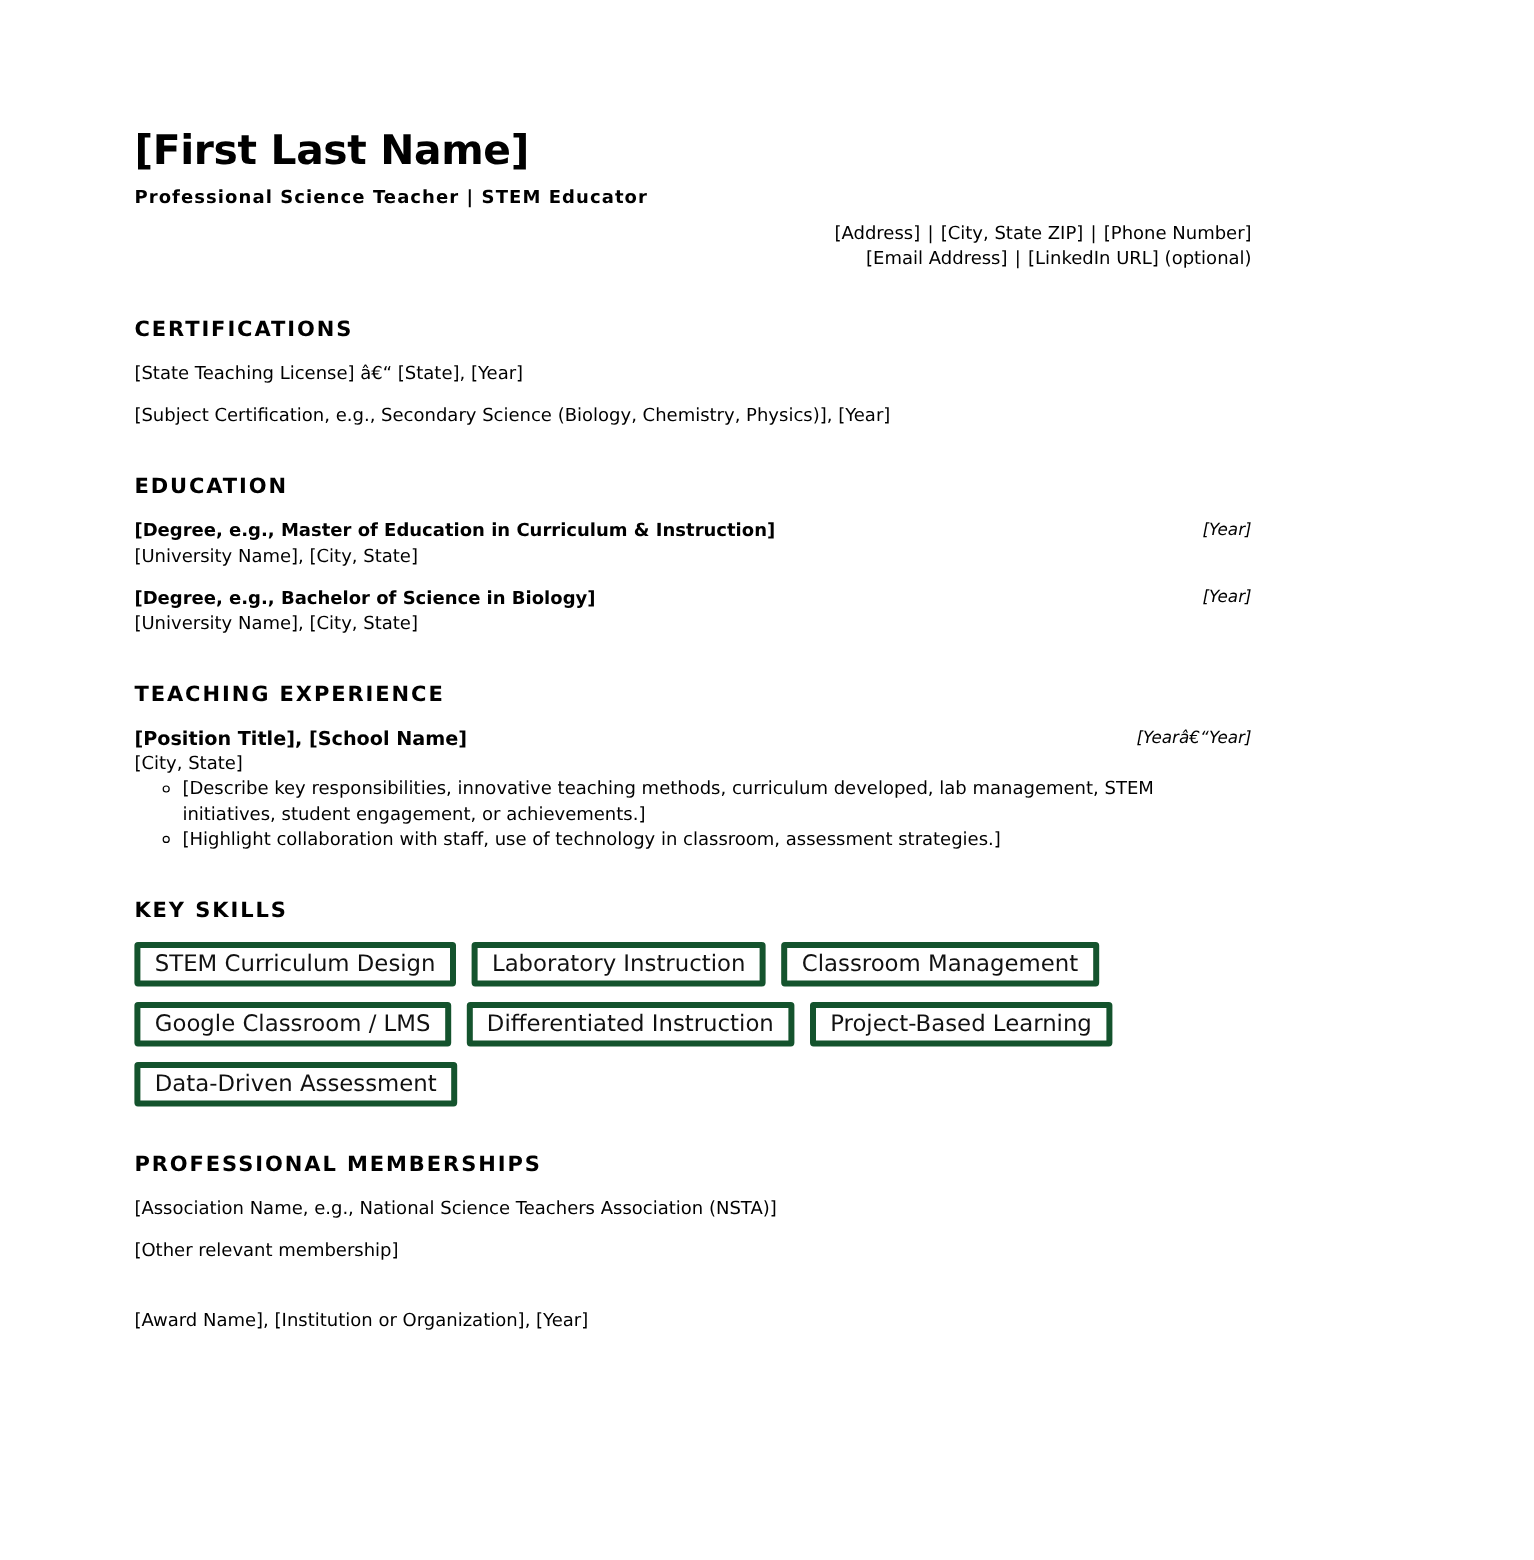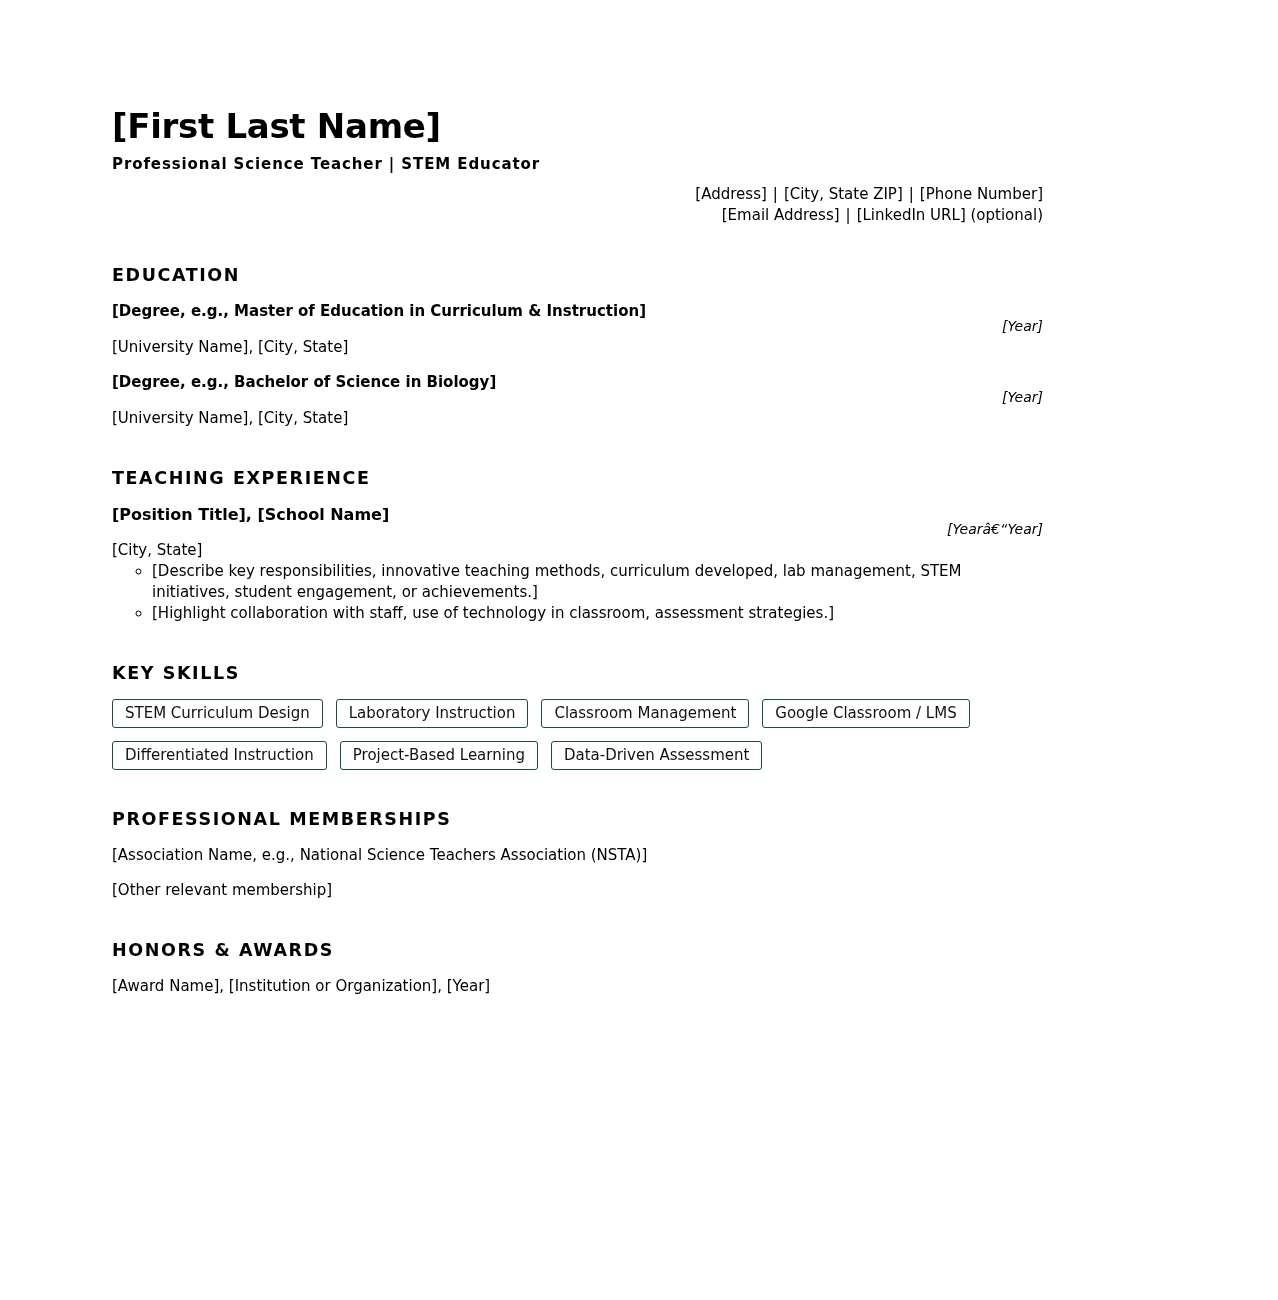--- a/index.html
+++ b/index.html
@@ -76,42 +76,41 @@
       font-weight: bold;
       font-size: 15px;
       line-height: 21px;
     }
     .entry-title.large {
       font-size: 16px;
     }
     .entry-year {
       font-style: italic;
       font-size: 14px;
-      margin-top: 15px;
     }
     .bullets {
       margin: 0;
       padding-left: 40px;
       list-style: circle;
     }
     .bullets li {
       line-height: 21px;
       padding-right: 0;
     }
     .skills {
       display: flex;
       flex-wrap: wrap;
       gap: 13px 13px;
       margin-top: 0;
     }
     .skill-tag {
-      border: 1px solid #14532d;
+      border: 5px solid #14532d;
       border-radius: 3px;
       padding: 3px 12px;
-      font-size: 15px;
+      font-size: 19px;
       line-height: 21px;
       background: #ffffff;
       color: #111111;
     }
   </style>
 </head>
 <body>
 
 <div class="page">
 
@@ -122,20 +121,25 @@
       <div>
         <span>[Address]</span><span class="sep">|</span><span>[City, State ZIP]</span><span class="sep">|</span><span>[Phone Number]</span>
       </div>
       <div>
         <span>[Email Address]</span><span class="sep">|</span><span>[LinkedIn URL] (optional)</span>
       </div>
     </div>
   </div>
 
 
+  <div class="section">
+    <h2 class="section-title">CERTIFICATIONS</h2>
+    <p class="para">[State Teaching License] â€“ [State], [Year]</p>
+    <p class="para">[Subject Certification, e.g., Secondary Science (Biology, Chemistry, Physics)], [Year]</p>
+  </div>
 
   <div class="section">
     <h2 class="section-title">EDUCATION</h2>
     <div class="entry">
       <div class="row">
         <span class="entry-title">[Degree, e.g., Master of Education in Curriculum &amp; Instruction]</span>
         <span class="entry-year">[Year]</span>
       </div>
       <div>[University Name], [City, State]</div>
     </div>
@@ -176,17 +180,16 @@
     </div>
   </div>
 
   <div class="section">
     <h2 class="section-title">PROFESSIONAL MEMBERSHIPS</h2>
     <p class="para">[Association Name, e.g., National Science Teachers Association (NSTA)]</p>
     <p class="para">[Other relevant membership]</p>
   </div>
 
   <div class="section">
-    <h2 class="section-title">HONORS &amp; AWARDS</h2>
     <p class="para">[Award Name], [Institution or Organization], [Year]</p>
   </div>
 
 </div>
 
 </body></html>

